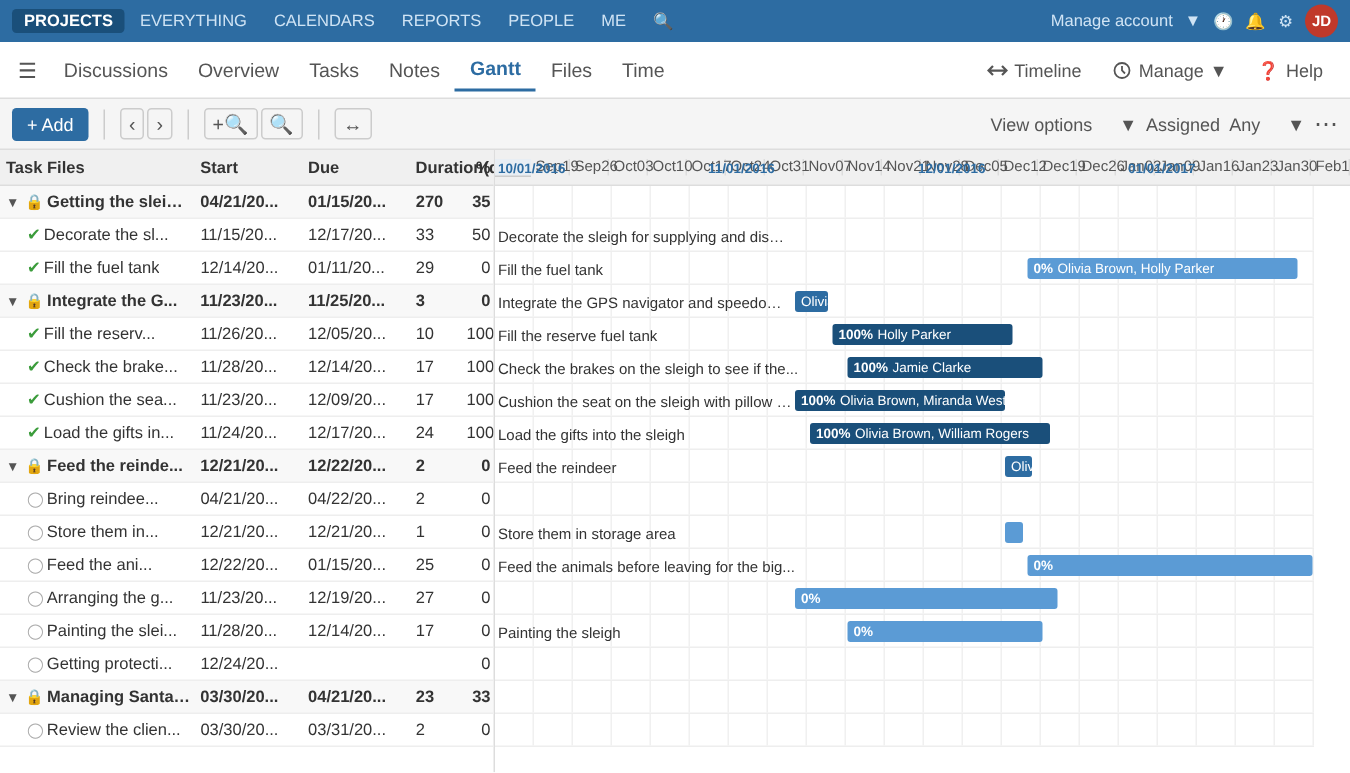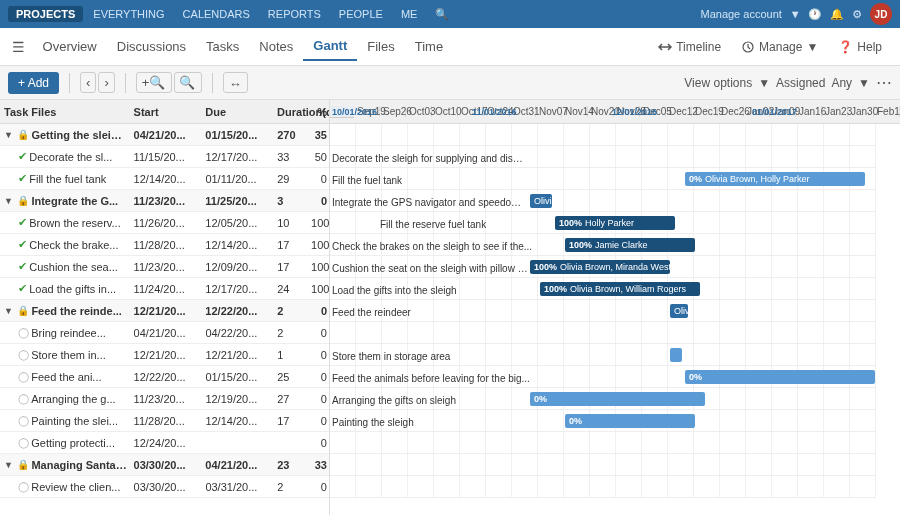--- a/index.html
+++ b/index.html
@@ -96,21 +96,21 @@
       border-radius: 3px;
       padding: 2px 5px;
       cursor: pointer;
       color: #555;
       font-size: 13px;
       display: flex; align-items: center;
     }
     .toolbar-group { display: flex; gap: 2px; }
     .toolbar-spacer { flex: 1; }
     .view-options { display: flex; align-items: center; gap: 6px; color: #555; font-size: 12px; }
-    .view-options-btn { cursor: pointer; display: flex; gap: 6px; }
+    .view-options-btn { cursor: pointer; display: flex; gap: 18px; }
     .assigned-label { color: #555; }
     .more-btn { cursor: pointer; font-size: 16px; color: #555; }
 
     
     .main-content {
       display: flex;
       height: calc(515px - 28px - 38px - 34px);
       overflow: hidden;
     }
 
@@ -250,22 +250,22 @@
     <span>🕐</span>
     <span>🔔</span>
     <span>⚙</span>
     <div class="avatar">JD</div>
   </div>
 </div>
 
 <div class="second-nav">
   <span class="hamburger">☰</span>
   <div class="second-nav-items">
+    <a class="second-nav-item">Discussions</a>
     <a class="second-nav-item">Overview</a>
-    <a class="second-nav-item">Discussions</a>
     <a class="second-nav-item">Tasks</a>
     <a class="second-nav-item">Notes</a>
     <a class="second-nav-item active">Gantt</a>
     <a class="second-nav-item">Files</a>
     <a class="second-nav-item">Time</a>
   </div>
   <div class="second-nav-right">
     <span class="timeline-btn">
       <svg viewBox="0 0 14 14" fill="none" xmlns="http://www.w3.org/2000/svg">
           <path d="M1 7h12M4 4l-3 3 3 3M10 4l3 3-3 3" stroke="#555" stroke-width="1.5"></path>
@@ -369,21 +369,21 @@
     </div>
     <div class="col-start">11/23/20...</div>
     <div class="col-due">11/25/20...</div>
     <div class="col-dur">3</div>
     <div class="col-pct">0</div>
   </div>
         <div class="task-row">
     <div class="task-name-cell" style="padding-left:18px;">
 
       <span style="color:#3b9c3b;font-size:11px;">✔</span>
-      <span class="task-name-text" title="Fill the reserv...">Brown the reserv...</span>
+      <span class="task-name-text" title="Fill the reserv...">Fill the reserv...</span>
     </div>
     <div class="col-start">11/26/20...</div>
     <div class="col-due">12/05/20...</div>
     <div class="col-dur">10</div>
     <div class="col-pct">100</div>
   </div>
         <div class="task-row">
     <div class="task-name-cell" style="padding-left:18px;">
 
       <span style="color:#3b9c3b;font-size:11px;">✔</span>
@@ -681,21 +681,21 @@
             <div class="gantt-cell" style="width: 26px; min-width: 26px;"></div>
             <div class="gantt-cell" style="width: 26px; min-width: 26px;"></div>
             <div class="gantt-cell" style="width: 26px; min-width: 26px;"></div>
             <div class="gantt-cell" style="width: 26px; min-width: 26px;"></div>
             <div class="gantt-cell" style="width: 26px; min-width: 26px;"></div>
             <div class="gantt-bar-container" style="left: 225px; width: 120px;">
               <div class="gantt-bar bar-dark" style="width: 100%;">
                 <span style="font-size: 9px; color: rgb(255, 255, 255); font-weight: bold; margin-right: 3px;">100%</span>
                 <span style="font-size: 9px; color: rgb(255, 255, 255);">Holly Parker</span>
               </div>
-              <div class="gantt-bar-label" style="left: -223px; width: 221px; overflow: hidden; text-overflow: ellipsis; white-space: nowrap; margin-left: 48px;">Fill the reserve fuel tank</div>
+              <div class="gantt-bar-label" style="left: -223px; width: 221px; overflow: hidden; text-overflow: ellipsis; white-space: nowrap;">Fill the reserve fuel tank</div>
             </div>
           </div>
           <div class="gantt-row" style="width: 546px;">
             <div class="gantt-cell" style="width: 26px; min-width: 26px;"></div>
             <div class="gantt-cell" style="width: 26px; min-width: 26px;"></div>
             <div class="gantt-cell" style="width: 26px; min-width: 26px;"></div>
             <div class="gantt-cell" style="width: 26px; min-width: 26px;"></div>
             <div class="gantt-cell" style="width: 26px; min-width: 26px;"></div>
             <div class="gantt-cell" style="width: 26px; min-width: 26px;"></div>
             <div class="gantt-cell" style="width: 26px; min-width: 26px;"></div>
@@ -908,21 +908,20 @@
             <div class="gantt-cell" style="width: 26px; min-width: 26px;"></div>
             <div class="gantt-cell" style="width: 26px; min-width: 26px;"></div>
             <div class="gantt-cell" style="width: 26px; min-width: 26px;"></div>
             <div class="gantt-cell" style="width: 26px; min-width: 26px;"></div>
             <div class="gantt-cell" style="width: 26px; min-width: 26px;"></div>
             <div class="gantt-cell" style="width: 26px; min-width: 26px;"></div>
             <div class="gantt-bar-container" style="left: 200px; width: 175px;">
               <div class="gantt-bar bar-light-blue" style="width: 100%;">
                 <span style="font-size: 9px; color: rgb(255, 255, 255); font-weight: bold; margin-right: 3px;">0%</span>
               </div>
-              <div class="gantt-bar-label" style="left: -198px; width: 196px; overflow: hidden; text-overflow: ellipsis; white-space: nowrap;">Arranging the gifts on sleigh</div>
             </div>
           </div>
           <div class="gantt-row" style="width: 546px;">
             <div class="gantt-cell" style="width: 26px; min-width: 26px;"></div>
             <div class="gantt-cell" style="width: 26px; min-width: 26px;"></div>
             <div class="gantt-cell" style="width: 26px; min-width: 26px;"></div>
             <div class="gantt-cell" style="width: 26px; min-width: 26px;"></div>
             <div class="gantt-cell" style="width: 26px; min-width: 26px;"></div>
             <div class="gantt-cell" style="width: 26px; min-width: 26px;"></div>
             <div class="gantt-cell" style="width: 26px; min-width: 26px;"></div>

